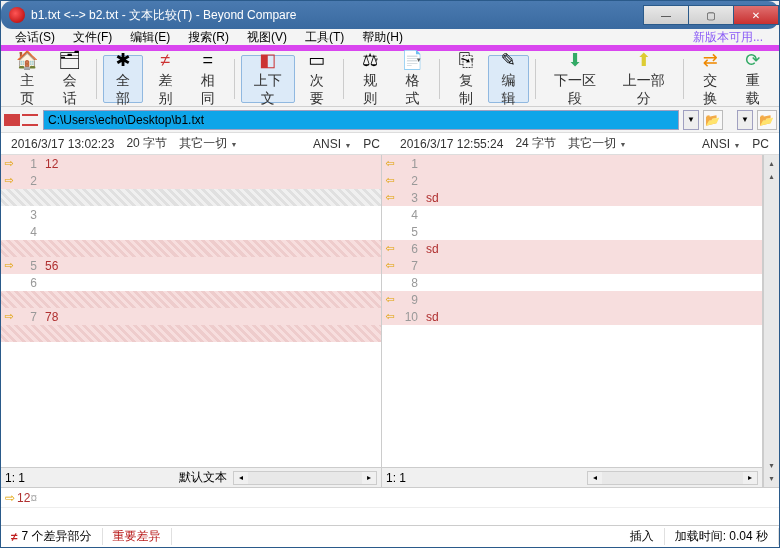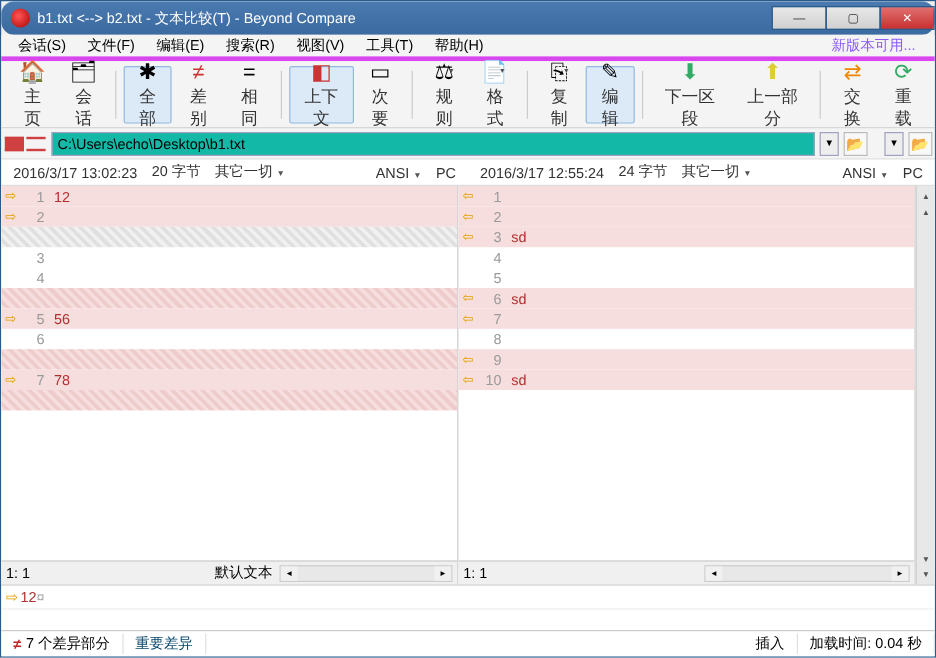--- a/index.html
+++ b/index.html
@@ -5,35 +5,35 @@
 * { margin: 0; padding: 0; box-sizing: border-box; font-family: "Segoe UI", Tahoma, sans-serif; font-size: 12px; }
 body { width: 780px; height: 548px; background: #f0f0f0; display: flex; flex-direction: column; overflow: hidden; border: 1px solid #2a5a8a; }
 .titlebar { height: 28px; background: linear-gradient(#4a7ab0, #3a6aa0); display: flex; align-items: center; color: #fff; padding-left: 8px; border-radius: 11px; }
 .titlebar .title-icon { width: 16px; height: 16px; background: radial-gradient(circle at 40% 40%, #ff5555, #aa0000); border-radius: 50%; margin-right: 6px; }
 .titlebar .win-btns { margin-left: auto; display: flex; }
 .win-btn { width: 46px; height: 20px; border: 1px solid #2a5a8a; background: linear-gradient(#e8e8e8,#d0d0d0); margin-left: -1px; display:flex;align-items:center;justify-content:center; font-size:10px; color:#333;}
 .win-btn.min::after { content:"—"; }
 .win-btn.max::after { content:"▢"; }
 .win-btn.close { background: linear-gradient(#e07070,#c83030); color:#fff; }
 .win-btn.close::after { content:"✕"; }
-.menubar { height: 22px; background: #f4f4f4; display: flex; align-items: center; padding-left: 6px; gap: 2px; border-bottom: 4px solid #d946ef; }
+.menubar { height: 22px; background: #f4f4f4; display: flex; align-items: center; padding-left: 6px; gap: 2px; border-bottom: 6px solid #d946ef; }
 .menubar span { padding: 2px 8px; cursor: default; }
 .menubar .new-ver { margin-left: auto; color: #8b5cf6; margin-right: 8px; }
 .toolbar1 { height: 56px; background: #f4f4f4; border-bottom: 1px solid #d0d0d0; display: flex; align-items: center; padding: 2px 6px; gap: 2px; }
 .tbtn { display: flex; flex-direction: column; align-items: center; justify-content: center; padding: 2px 6px; min-width: 38px; height: 48px; border: 1px solid transparent; cursor: pointer; }
 .tbtn.active { border: 1px solid #90b8e0; background: #dceaf8; border-radius: 2px; }
 .tbtn .ic { width: 24px; height: 24px; display:flex;align-items:center;justify-content:center; font-size:18px; }
 .tbtn .lbl { font-size: 14px; color: #333; margin-top: 1px; text-align: center; }
 .tbtn .dd { font-size: 6px; color:#555; position:relative; left:6px; top:-14px; height:0;}
 .tsep { width: 1px; height: 40px; background: #ccc; margin: 0 4px; }
 .pathbar { height: 26px; background: #f4f4f4; display: flex; align-items: center; padding: 2px; gap: 4px; border-bottom: 1px solid #ddd; }
 .pathbar .red-stripes { width: 36px; height: 20px; display: flex; }
 .pathbar .rs { flex:1; border-top: 2px solid #d04040; border-bottom: 2px solid #d04040; margin:4px 1px; }
 .pathbar .rs:first-child { background:#d04040;}
-.pathbar .path-in { flex: 1; height: 20px; border: 1px solid #a0a0c0; background: #14b8a6; padding: 0 4px; font-size: 12px; display:flex; align-items:center; }
+.pathbar .path-in { flex: 1; height: 20px; border: 1px solid #a0a0c0; background: #0ea5e9; padding: 0 4px; font-size: 12px; display:flex; align-items:center; }
 .pathbar .pdd { width:16px; height:20px; border:1px solid #a0a0c0; background:#eee; display:flex;align-items:center;justify-content:center; font-size:8px; }
 .pathbar .pbtn { width:20px; height:20px; border:1px solid #bbb; background:#f8f8f8; display:flex;align-items:center;justify-content:center; font-size:12px; }
 .infobar { height: 22px; display: flex; }
 .info-side { flex:1; display:flex; align-items:center; padding:0 10px; gap:12px; font-size:11px; color:#333; background:#fff; border-bottom:1px solid #ddd;}
 .info-side .seg { white-space:nowrap; }
 .info-side .dd2 { font-size:7px; color:#555; }
 .info-side .sp { flex:1; }
 .panes { flex:1; display:flex; background:#fff; }
 .pane { flex:1; display:flex; flex-direction:column; border-right:1px solid #ccc; overflow:hidden;}
 .lines { flex:1; overflow:hidden; position:relative;}
@@ -50,21 +50,21 @@
 .pane-status .scroll-h .ar { width:14px; height:12px; position:absolute; top:0; display:flex;align-items:center;justify-content:center; font-size:8px; background:#f0f0f0;}
 .scroll-v { width:16px; background:#e8e8e8; border-left:1px solid #ccc; display:flex; flex-direction:column; align-items:center; padding:4px 0; gap:4px;}
 .scroll-v .sv { font-size:8px; color:#555;}
 .editstrip { height:20px; background:#fff; border-top:1px solid #ccc; display:flex; align-items:center; padding:0 4px; font-family:Consolas,monospace; font-size:12px; }
 .editstrip .ar2 { color:#e0a000; margin-right:2px;}
 .editstrip .redtxt { color:#b03030;}
 .editstrip .cur { color:#aaa; }
 .statusbar { height:22px; background:#fff; border-top:1px solid #ccc; display:flex; align-items:center; font-size:11px; }
 .statusbar .stseg { padding:0 10px; border-right:1px solid #e0e0e0; display:flex; align-items:center; gap:4px;}
 .statusbar .neq { color:#c02020; font-weight:bold;}
-.statusbar .major { color:#0c4a6e;}
+.statusbar .major { color:#b91c1c;}
 .statusbar .stfill { flex:1;}
 </style>
 </head>
 <body>
 
 <div class="titlebar">
   <div class="title-icon"></div>
   <span>b1.txt &lt;--&gt; b2.txt - 文本比较(T) - Beyond Compare</span>
   <div class="win-btns">
     <div class="win-btn min"></div>

